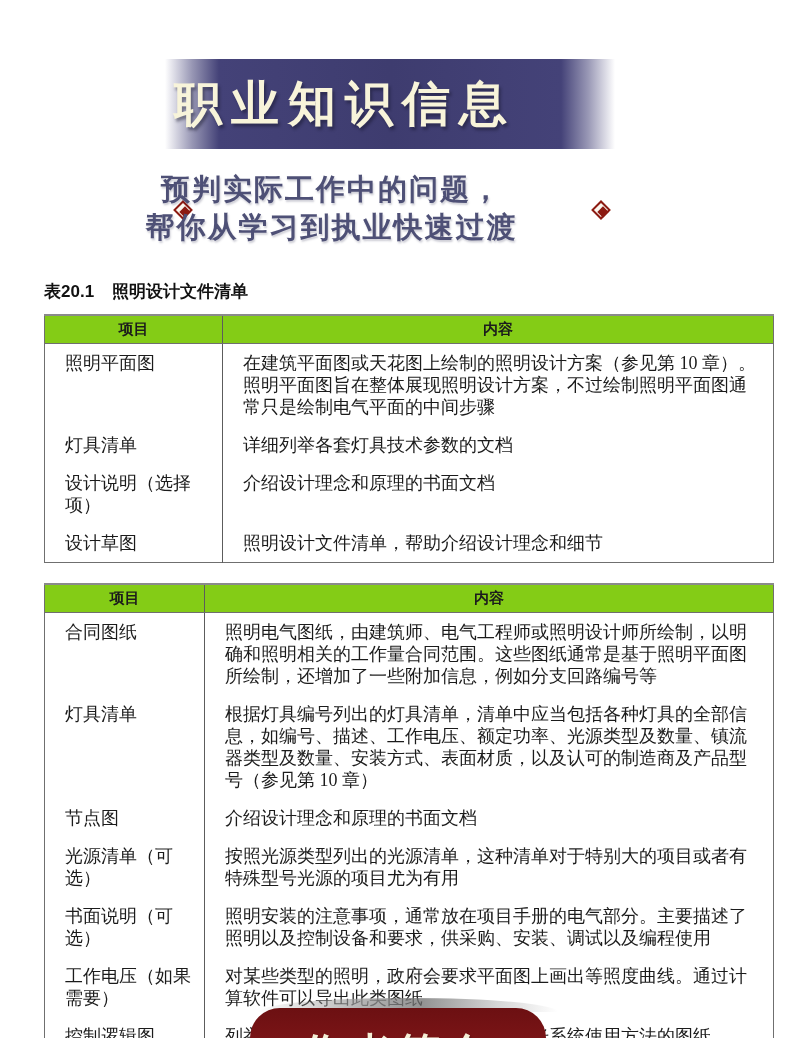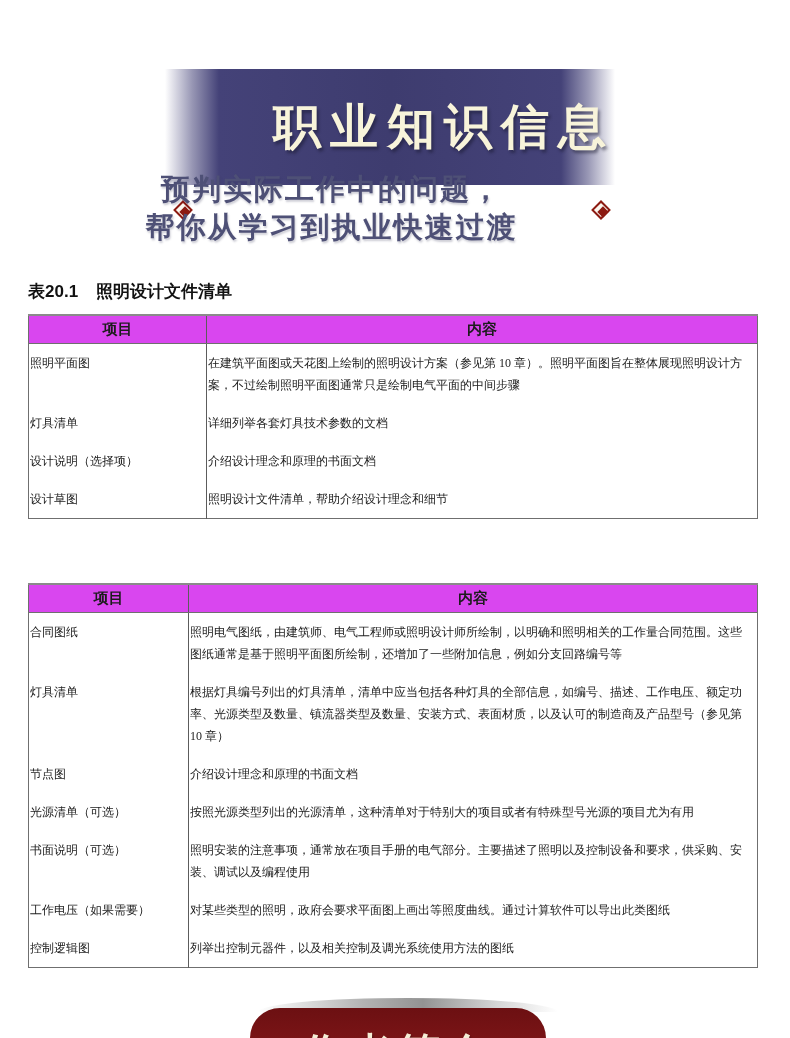--- a/index.html
+++ b/index.html
@@ -5,25 +5,25 @@
   * { margin:0; padding:0; box-sizing:border-box; }
   html,body { background:#ffffff; }
   body { font-family:"Liberation Sans","DejaVu Sans",sans-serif; }
   .page {
     position:relative; width:790px; height:1038px; margin:0 auto;
     background:#ffffff; overflow:hidden;
   }
 
   
   .banner {
-    position:absolute; top:69px; left:165px; width:450px; height:116px;
+    position:absolute; top:59px; left:165px; width:450px; height:90px;
     background:linear-gradient(90deg,
       rgba(68,66,120,0) 0%, rgba(68,66,120,.55) 6%, #444278 12%,
       #3e3c6f 50%, #444278 88%, rgba(68,66,120,.55) 94%, rgba(68,66,120,0) 100%);
-    display:flex; align-items:center; justify-content:flex-end;
+    display:flex; align-items:center; justify-content:flex-start;
   }
   .banner-title {
     color:#f8f4da; font-size:48px; font-weight:bold; letter-spacing:9px;
     text-shadow:2px 3px 3px rgba(20,20,40,.45);
     padding-left:9px; white-space:nowrap;
   }
 
   
   .tagline {
     position:absolute; top:170px; left:0; width:663px; text-align:center;
@@ -38,41 +38,41 @@
   .diamond .outer {
     position:absolute; left:0; top:0; width:14px; height:14px;
     border:2px solid #8c1a12; transform:rotate(45deg); background:#fbf7ef;
   }
   .diamond .inner {
     position:absolute; left:5px; top:5px; width:8px; height:8px;
     background:#8c1a12; transform:rotate(45deg);
   }
 
   
-  .section { position:absolute; left:28px; width:610px; }
+  .section { position:absolute; left:44px; width:610px; }
   .section-1 { top:280px; }
   .section-2 { top:583px; }
   .table-caption {
     font-size:17px; font-weight:bold; color:#111; margin-bottom:11px;
     font-family:"Liberation Sans","DejaVu Sans",sans-serif;
   }
   .table-caption .cap-no { margin-right:18px; }
   table.doc-table {
     width:730px; border-collapse:collapse; table-layout:fixed;
     font-family:"Liberation Serif","DejaVu Serif",serif;
     border:1px solid #6f6f6f; border-top:2px solid #8a8a8a;
   }
   table.doc-table th {
-    background:#d946ef; border-bottom:1px solid #6f6f6f;
+    background:#84cc16; border-bottom:1px solid #6f6f6f;
     font-size:15px; font-weight:bold; color:#1c1c1c;
     padding:4px 6px; text-align:center;
   }
   table.doc-table td {
-    vertical-align:top; font-size:12px; color:#1b1b1b;
-    line-height:22px; padding:8px 10px 8px 1px;
+    vertical-align:top; font-size:18px; color:#1b1b1b;
+    line-height:22px; padding:8px 10px 8px 20px;
   }
   table.doc-table td:first-child, table.doc-table th:first-child {
     border-right:1px solid #5c5c5c;
   }
   .t1 col.c1 { width:178px; }
   .t2 col.c1 { width:160px; }
 
   
   .badge-arc {
     position:absolute; top:998px; left:258px; width:300px; height:14px;

